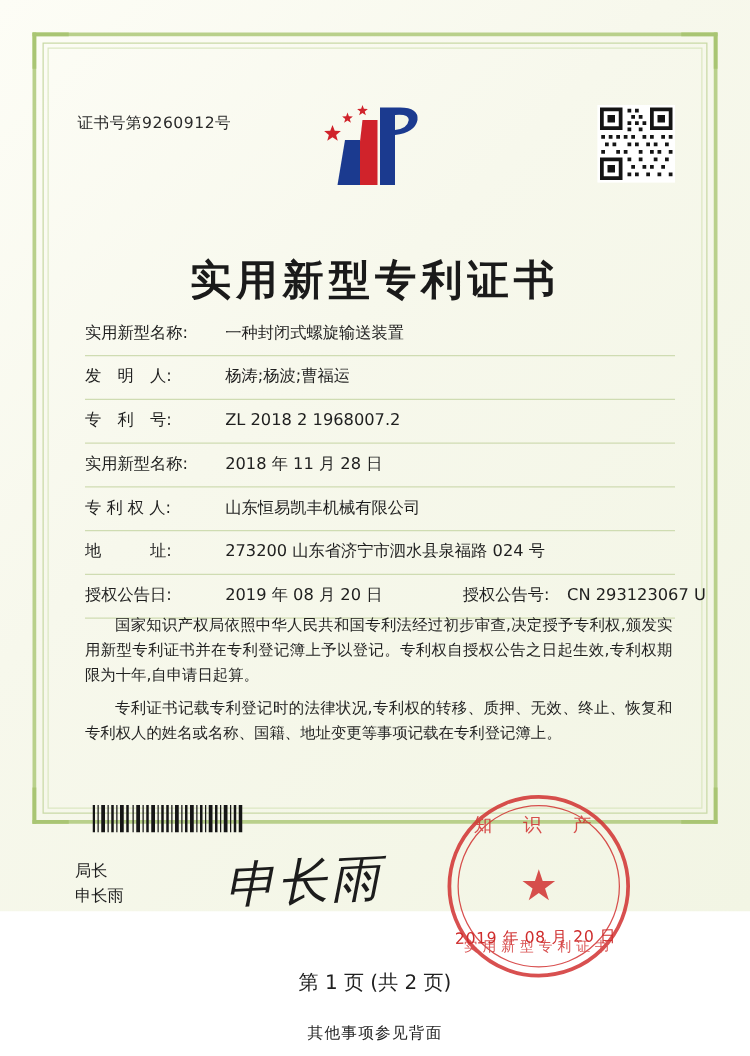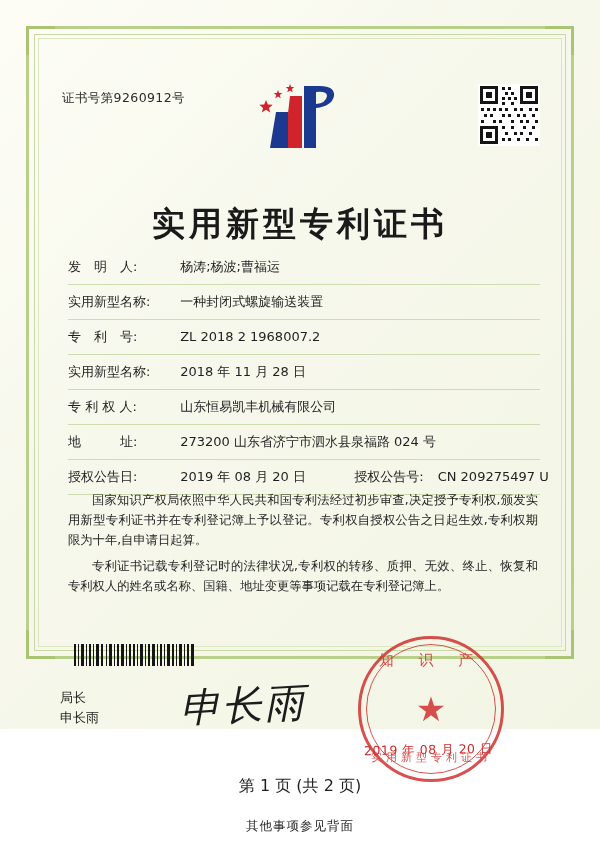--- a/index.html
+++ b/index.html
@@ -123,21 +123,21 @@
     display: inline-block;
     width: 108px;
     color: #1f1f1f;
   }
   .row .val {
     display: inline-block;
     color: #1f1f1f;
   }
   .row .lbl2 {
     display: inline-block;
-    margin-left: 44px;
+    margin-left: 60px;
     color: #1f1f1f;
   }
   .row .val2 {
     display: inline-block;
     margin-left: 10px;
     color: #1f1f1f;
   }
 
   
   .paras {
@@ -351,26 +351,26 @@
           <rect x="48" y="54" width="3" height="3"></rect>
         <rect x="57" y="54" width="3" height="3"></rect>
       </g>
     </svg>
   </div>
 
   <div class="title">实用新型专利证书</div>
 
   <div class="fields">
     <div class="row">
+      <span class="lbl">实用新型名称:</span>
+      <span class="val">一种封闭式螺旋输送装置</span>
+    </div>
+    <div class="row">
       <span class="lbl">发　明　人:</span>
       <span class="val">杨涛;杨波;曹福运</span>
-    </div>
-    <div class="row">
-      <span class="lbl">实用新型名称:</span>
-      <span class="val">一种封闭式螺旋输送装置</span>
     </div>
     <div class="row">
       <span class="lbl">专　利　号:</span>
       <span class="val">ZL 2018 2 1968007.2</span>
     </div>
     <div class="row">
       <span class="lbl">实用新型名称:</span>
       <span class="val">2018 年 11 月 28 日</span>
     </div>
     <div class="row">
@@ -378,21 +378,21 @@
       <span class="val">山东恒易凯丰机械有限公司</span>
     </div>
     <div class="row">
       <span class="lbl">地　　　址:</span>
       <span class="val">273200 山东省济宁市泗水县泉福路 024 号</span>
     </div>
     <div class="row">
       <span class="lbl">授权公告日:</span>
       <span class="val">2019 年 08 月 20 日</span>
       <span class="lbl2">授权公告号:</span>
-      <span class="val2">CN 209275497 U</span>
+      <span class="val2">CN 293123067 U</span>
     </div>
   </div>
 
   <div class="paras">
     <p>国家知识产权局依照中华人民共和国专利法经过初步审查,决定授予专利权,颁发实用新型专利证书并在专利登记簿上予以登记。专利权自授权公告之日起生效,专利权期限为十年,自申请日起算。</p>
     <p>专利证书记载专利登记时的法律状况,专利权的转移、质押、无效、终止、恢复和专利权人的姓名或名称、国籍、地址变更等事项记载在专利登记簿上。</p>
   </div>
 
   <div class="barcode">
     <svg viewBox="0 0 120 22" width="120" height="22">

